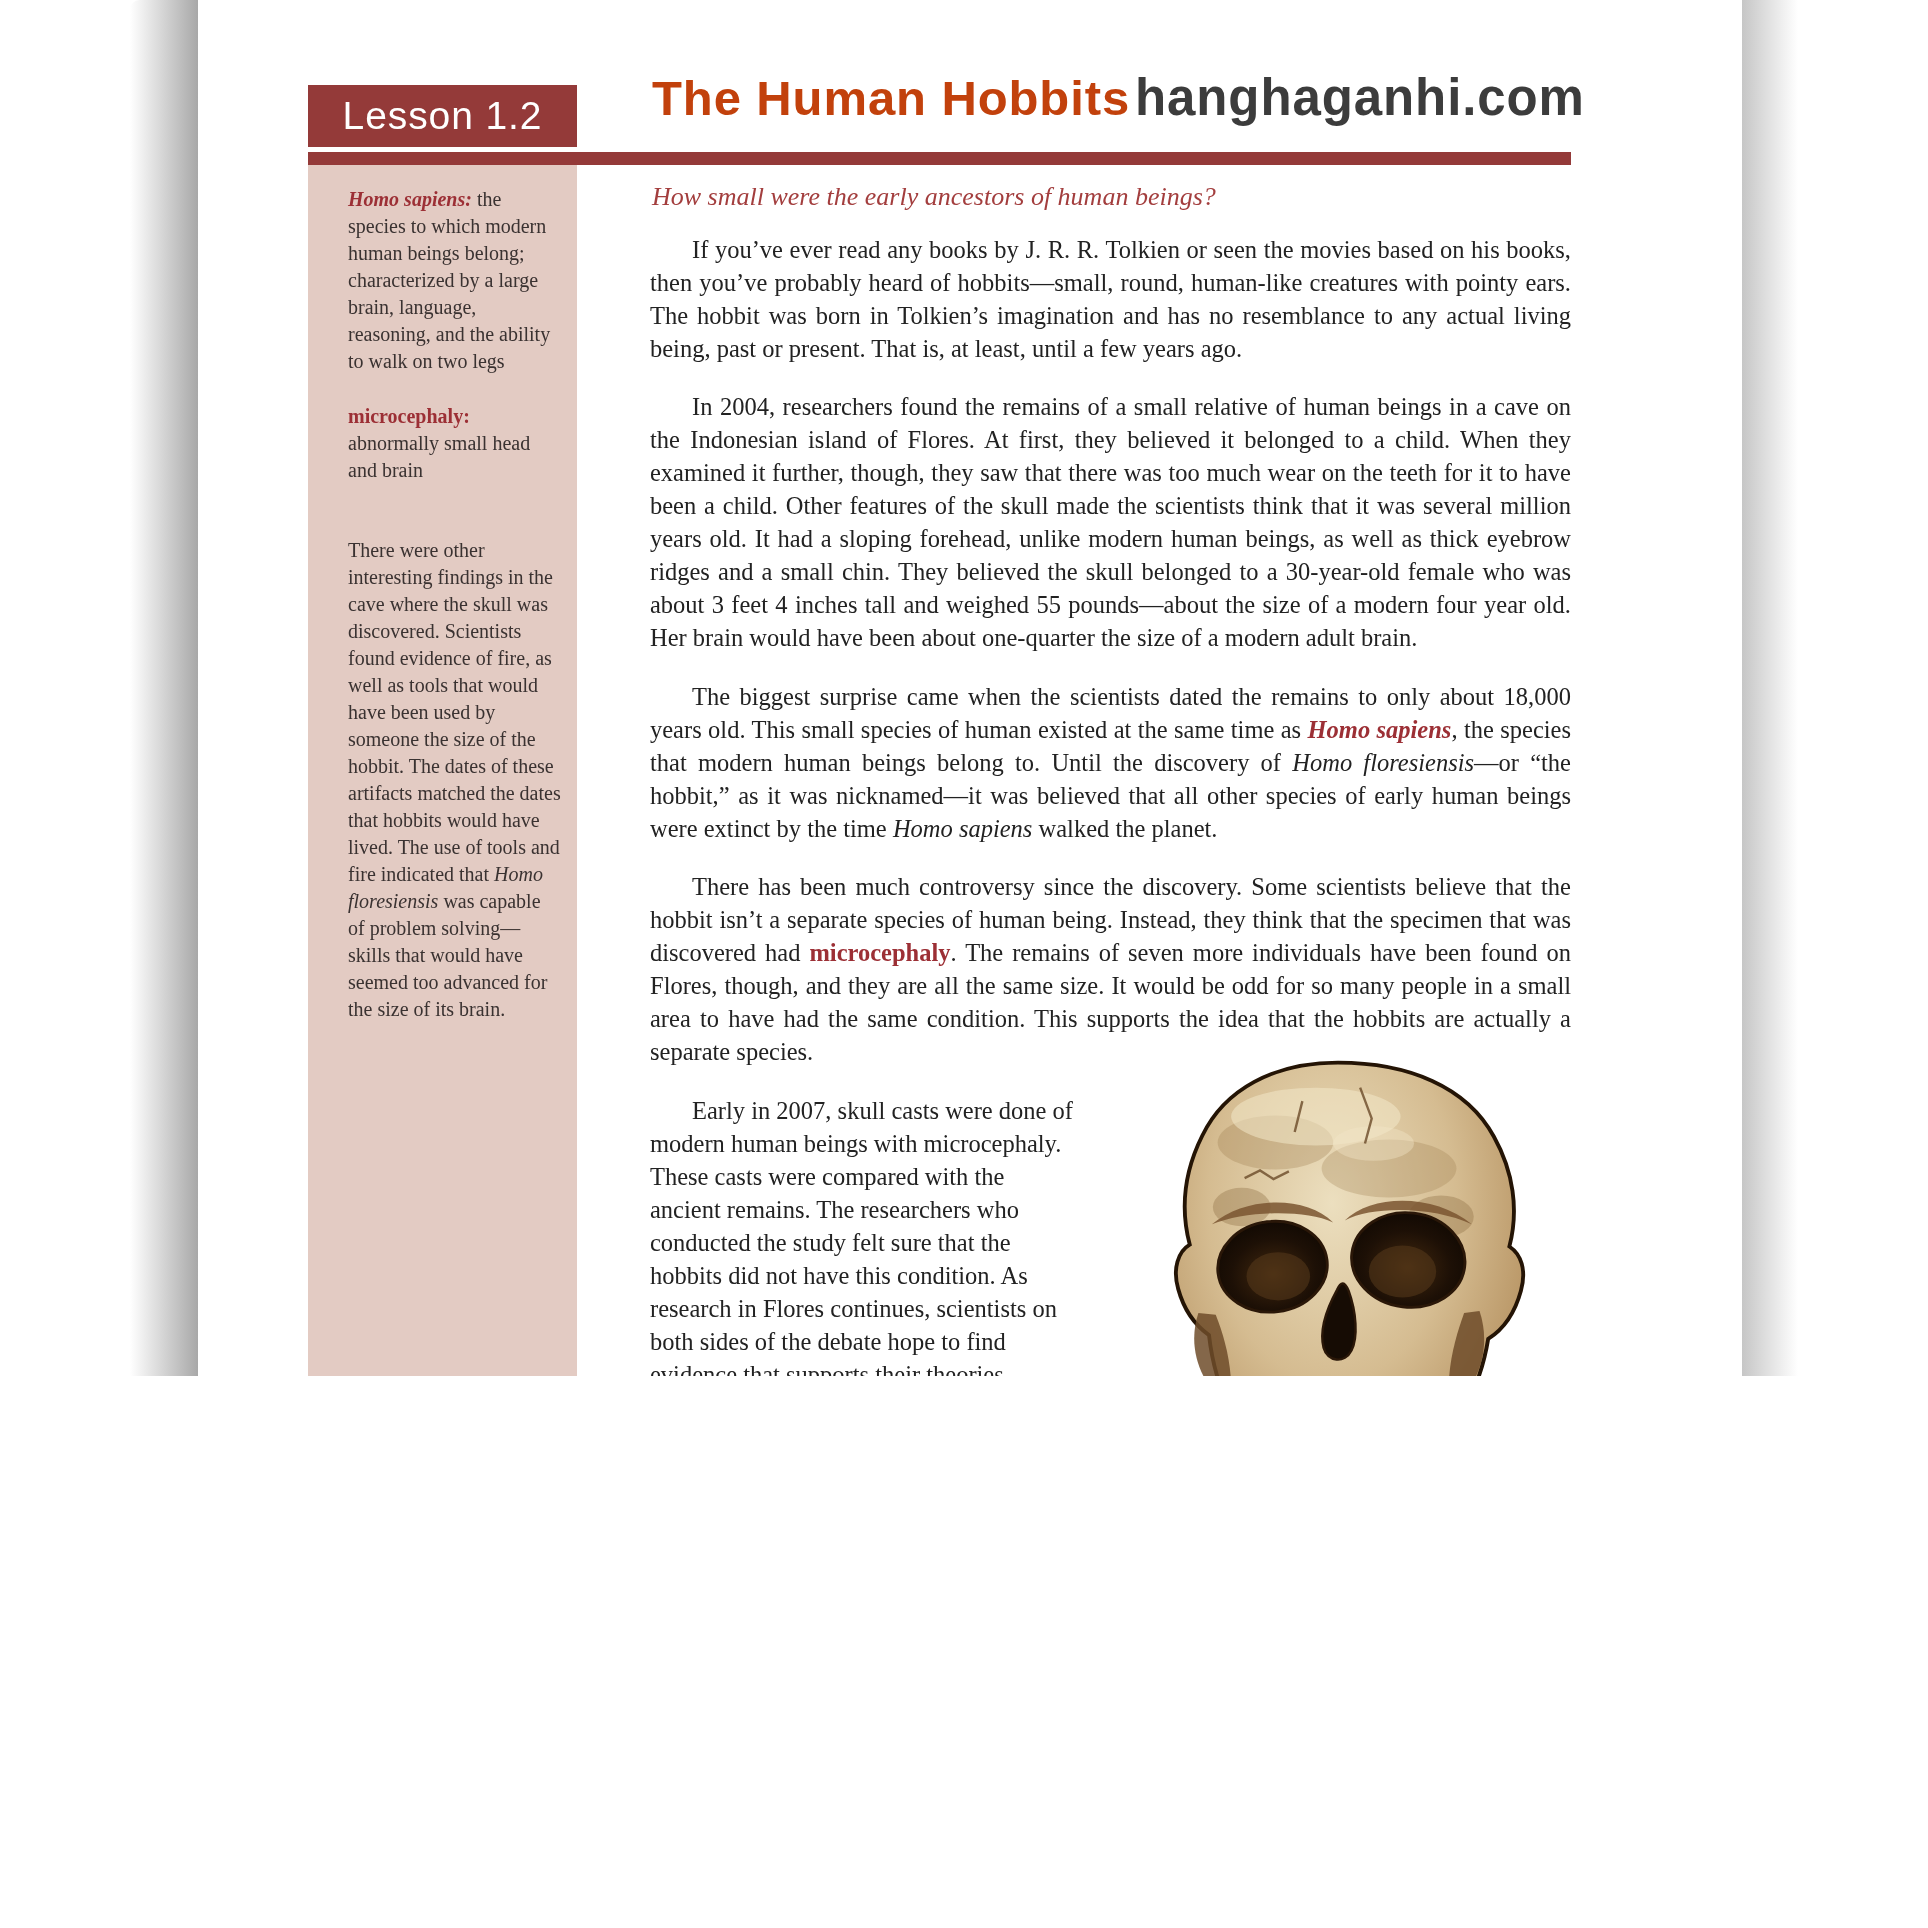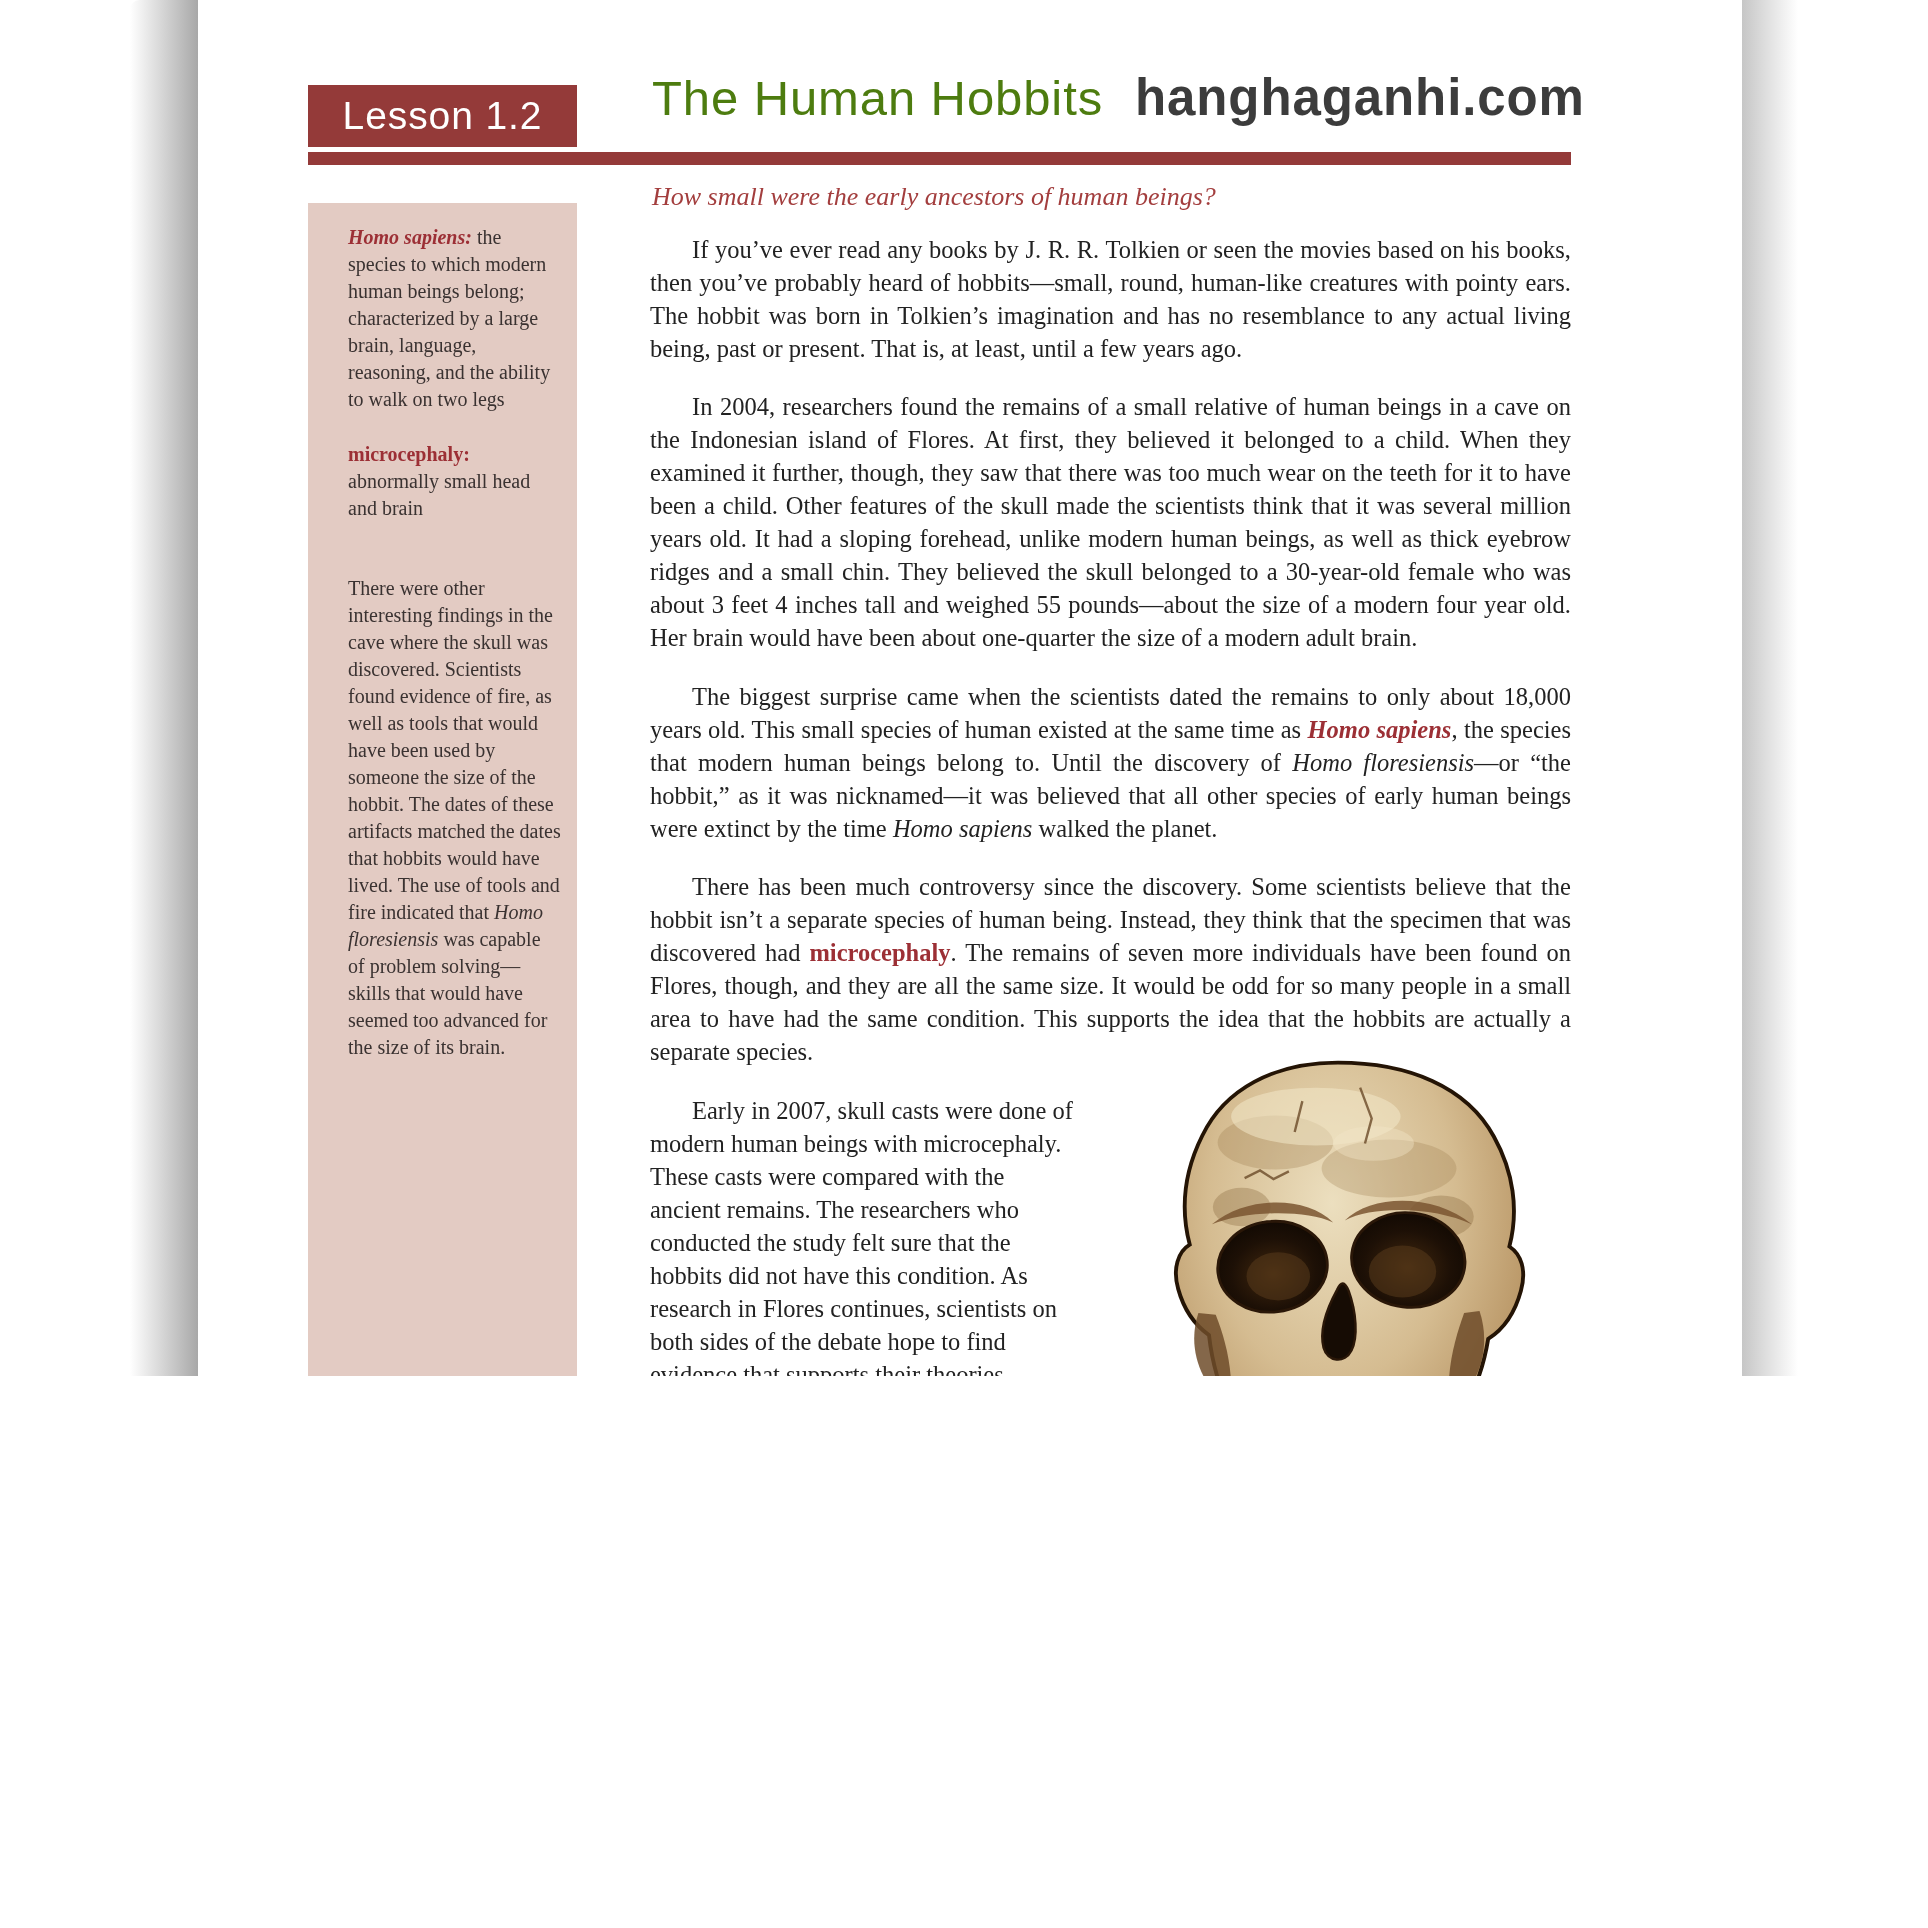--- a/index.html
+++ b/index.html
@@ -7,28 +7,28 @@
         font-family:"Liberation Serif",serif;}
   
   .edge-left{position:absolute;left:130px;top:0;width:68px;height:1928px;
         background:linear-gradient(to right,rgba(255,255,255,0),#a8a8a8);border-radius:9.4px 0 0 9.4px;}
   .edge-right{position:absolute;left:1742px;top:0;width:56px;height:1928px;
         background:linear-gradient(to right,#c6c6c6,rgba(255,255,255,0));}
   
   .lesson-box{position:absolute;left:308px;top:85px;width:269px;height:62px;background:#943a39;
         color:#ffffff;font-family:"Liberation Sans",sans-serif;font-size:39px;letter-spacing:0.9px;
         display:flex;align-items:center;justify-content:center;}
-  .title{position:absolute;left:652px;top:70px;margin:0;color:#4d7c0f;
-        font-family:"Liberation Sans",sans-serif;font-weight:400;font-size:49px;letter-spacing:0.9px;white-space:nowrap;}
+  .title{position:absolute;left:652px;top:70px;margin:0;color:#c2410c;
+        font-family:"Liberation Sans",sans-serif;font-weight:700;font-size:49px;letter-spacing:0.9px;white-space:nowrap;}
   .wm-top{position:absolute;left:1135px;top:68px;color:#3c3c3c;font-family:"Liberation Sans",sans-serif;
         font-weight:600;font-size:51px;letter-spacing:0.9px;white-space:nowrap;}
   .rule{position:absolute;left:308px;top:152px;width:1263px;height:13px;background:#943a39;}
   
   .sidebar{position:absolute;left:308px;top:165px;width:269px;height:1480px;background:#e3cbc3;
-        box-sizing:border-box;padding:21px 15px 0 40px;font-size:20px;line-height:27px;color:#3a3231;margin-top:38px;}
+        box-sizing:border-box;padding:21px 15px 0 40px;font-size:20px;line-height:27px;color:#3a3231;}
   .sidebar p{margin:0 0 28px 0;}
   .sidebar .note{margin-top:53px;}
   
   .run-term-red{font-weight:bold;font-style:italic;color:#9c2f35;}
   .run-bold-red{font-weight:bold;color:#9c2f35;}
   .run-italic{font-style:italic;}
   
   .main{position:absolute;left:650px;top:169px;width:921px;}
   .question{font-style:italic;color:#a33e3e;font-size:26px;margin:13px 0 21px 2px;}
   .body-p{font-size:24.5px;line-height:33px;color:#222222;text-align:justify;text-indent:42px;margin:0 0 25.4px 0;}

